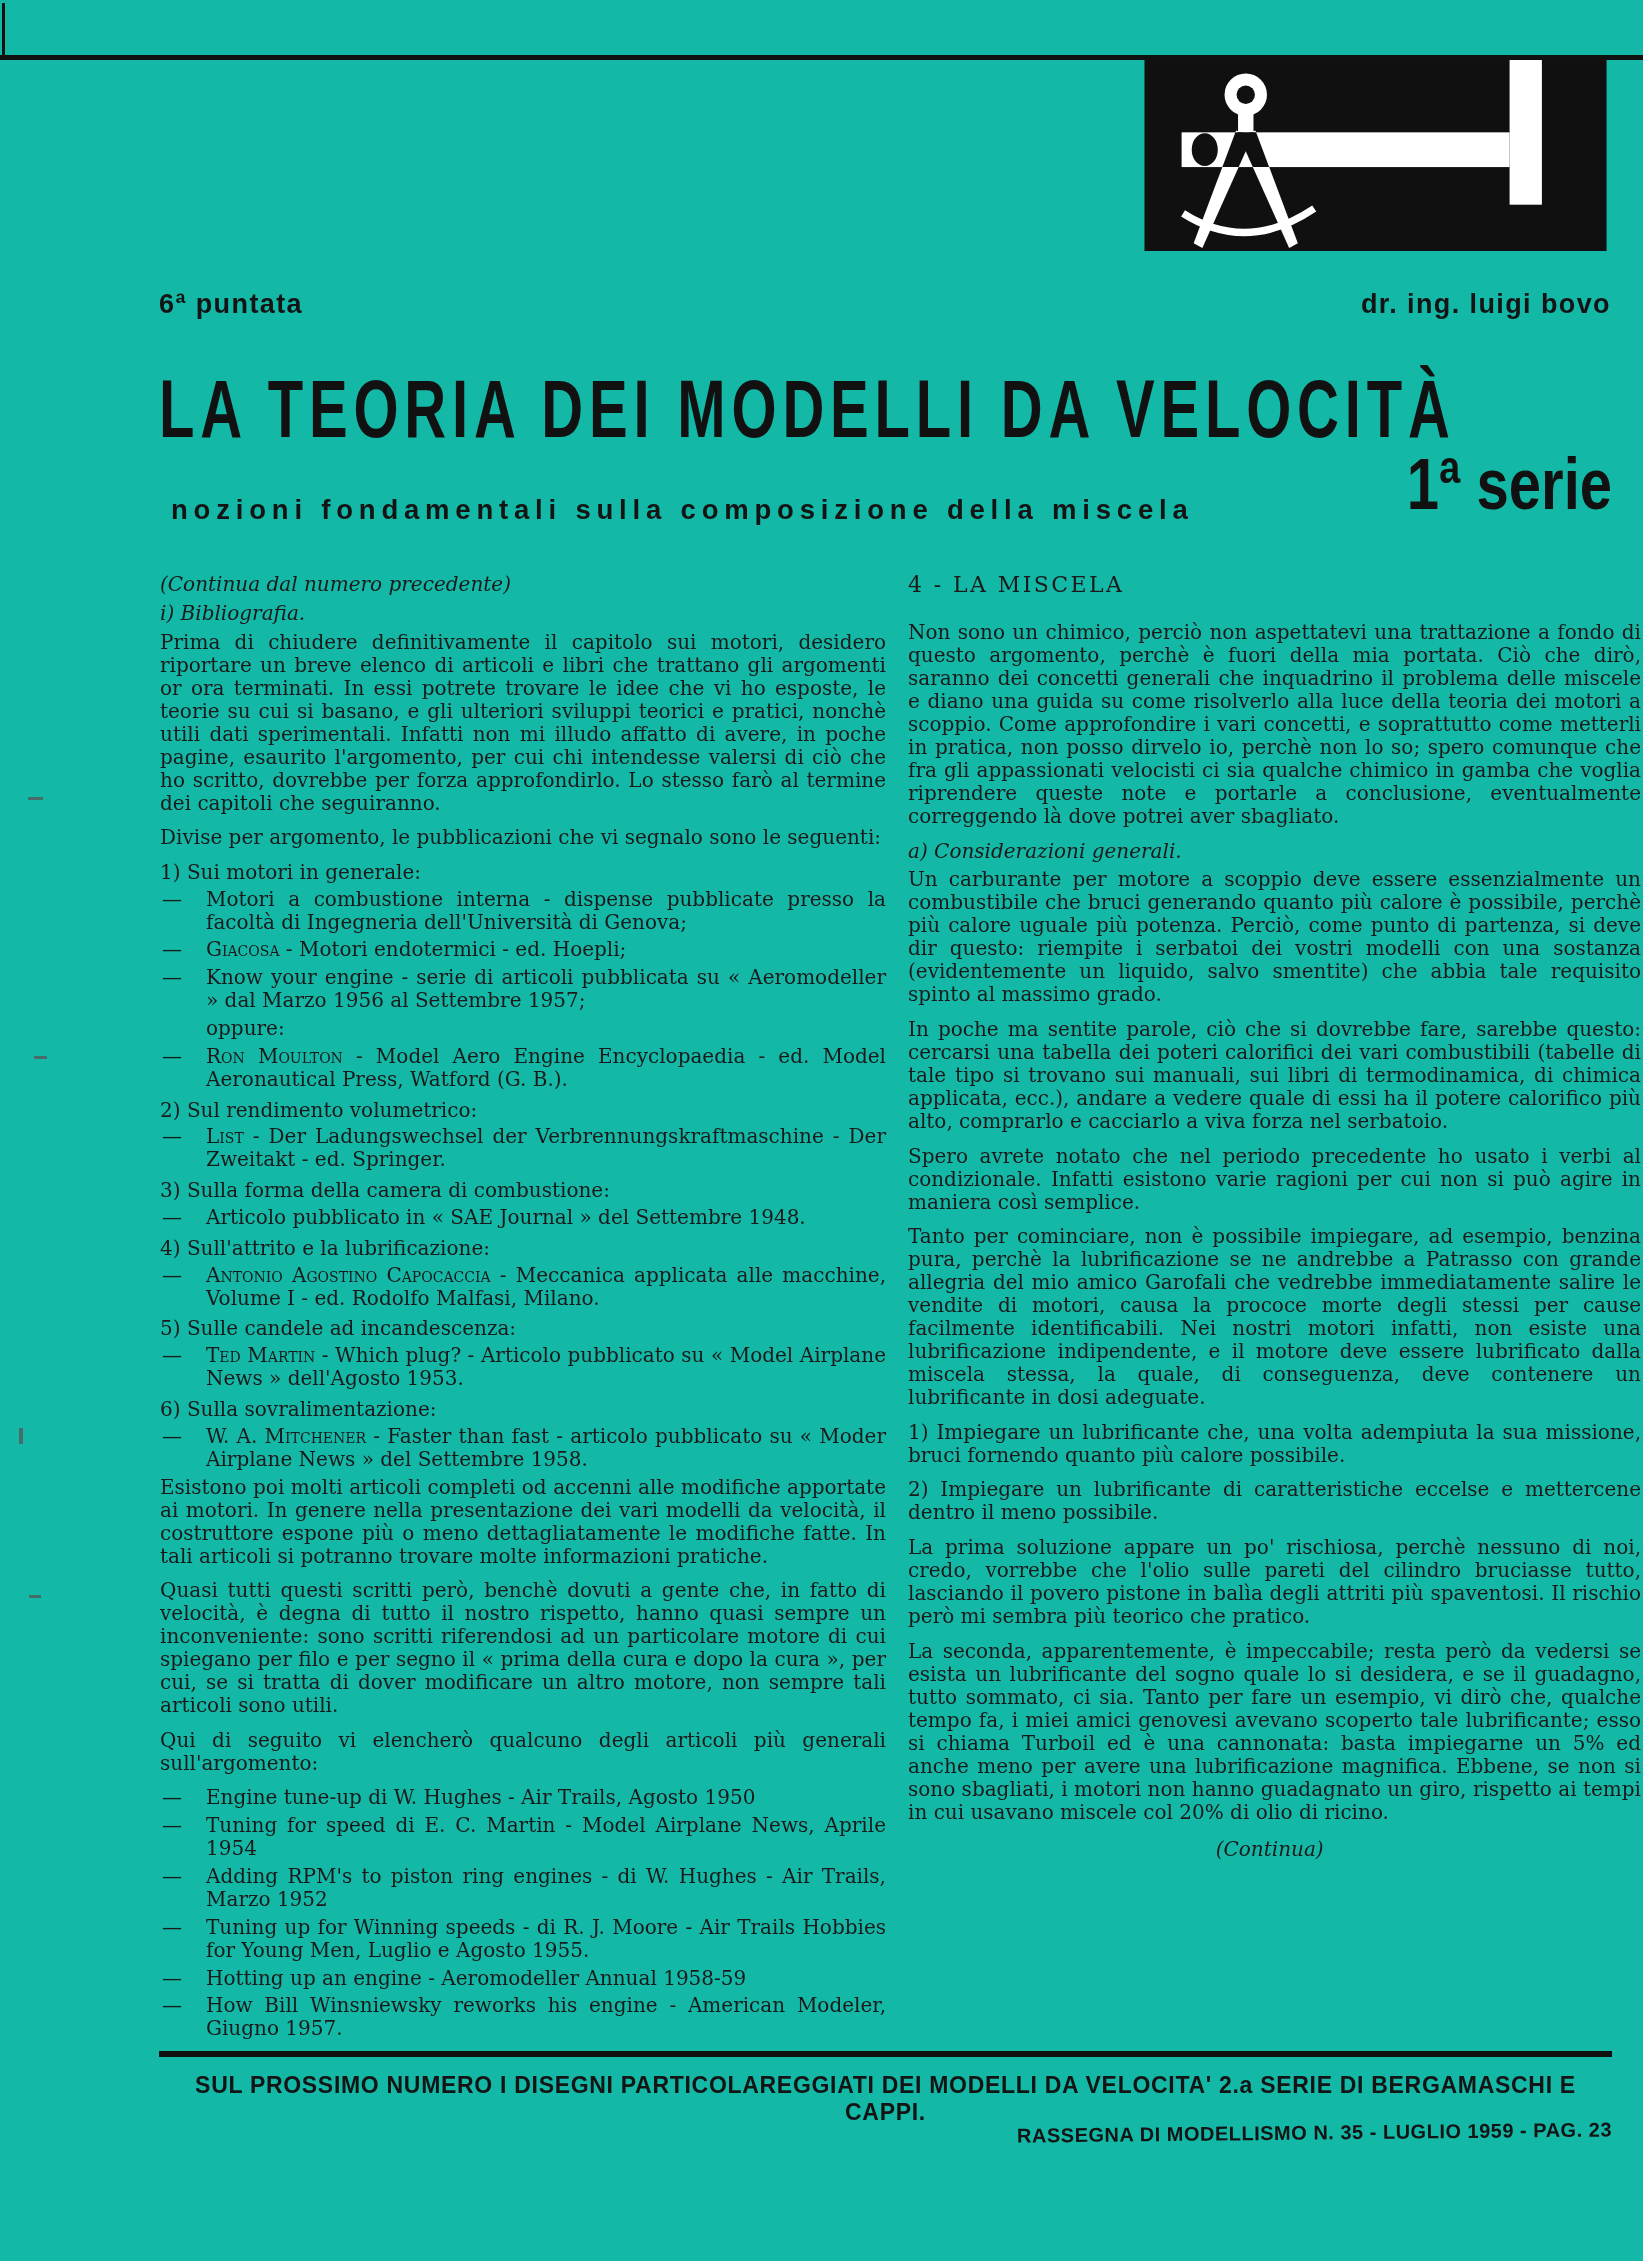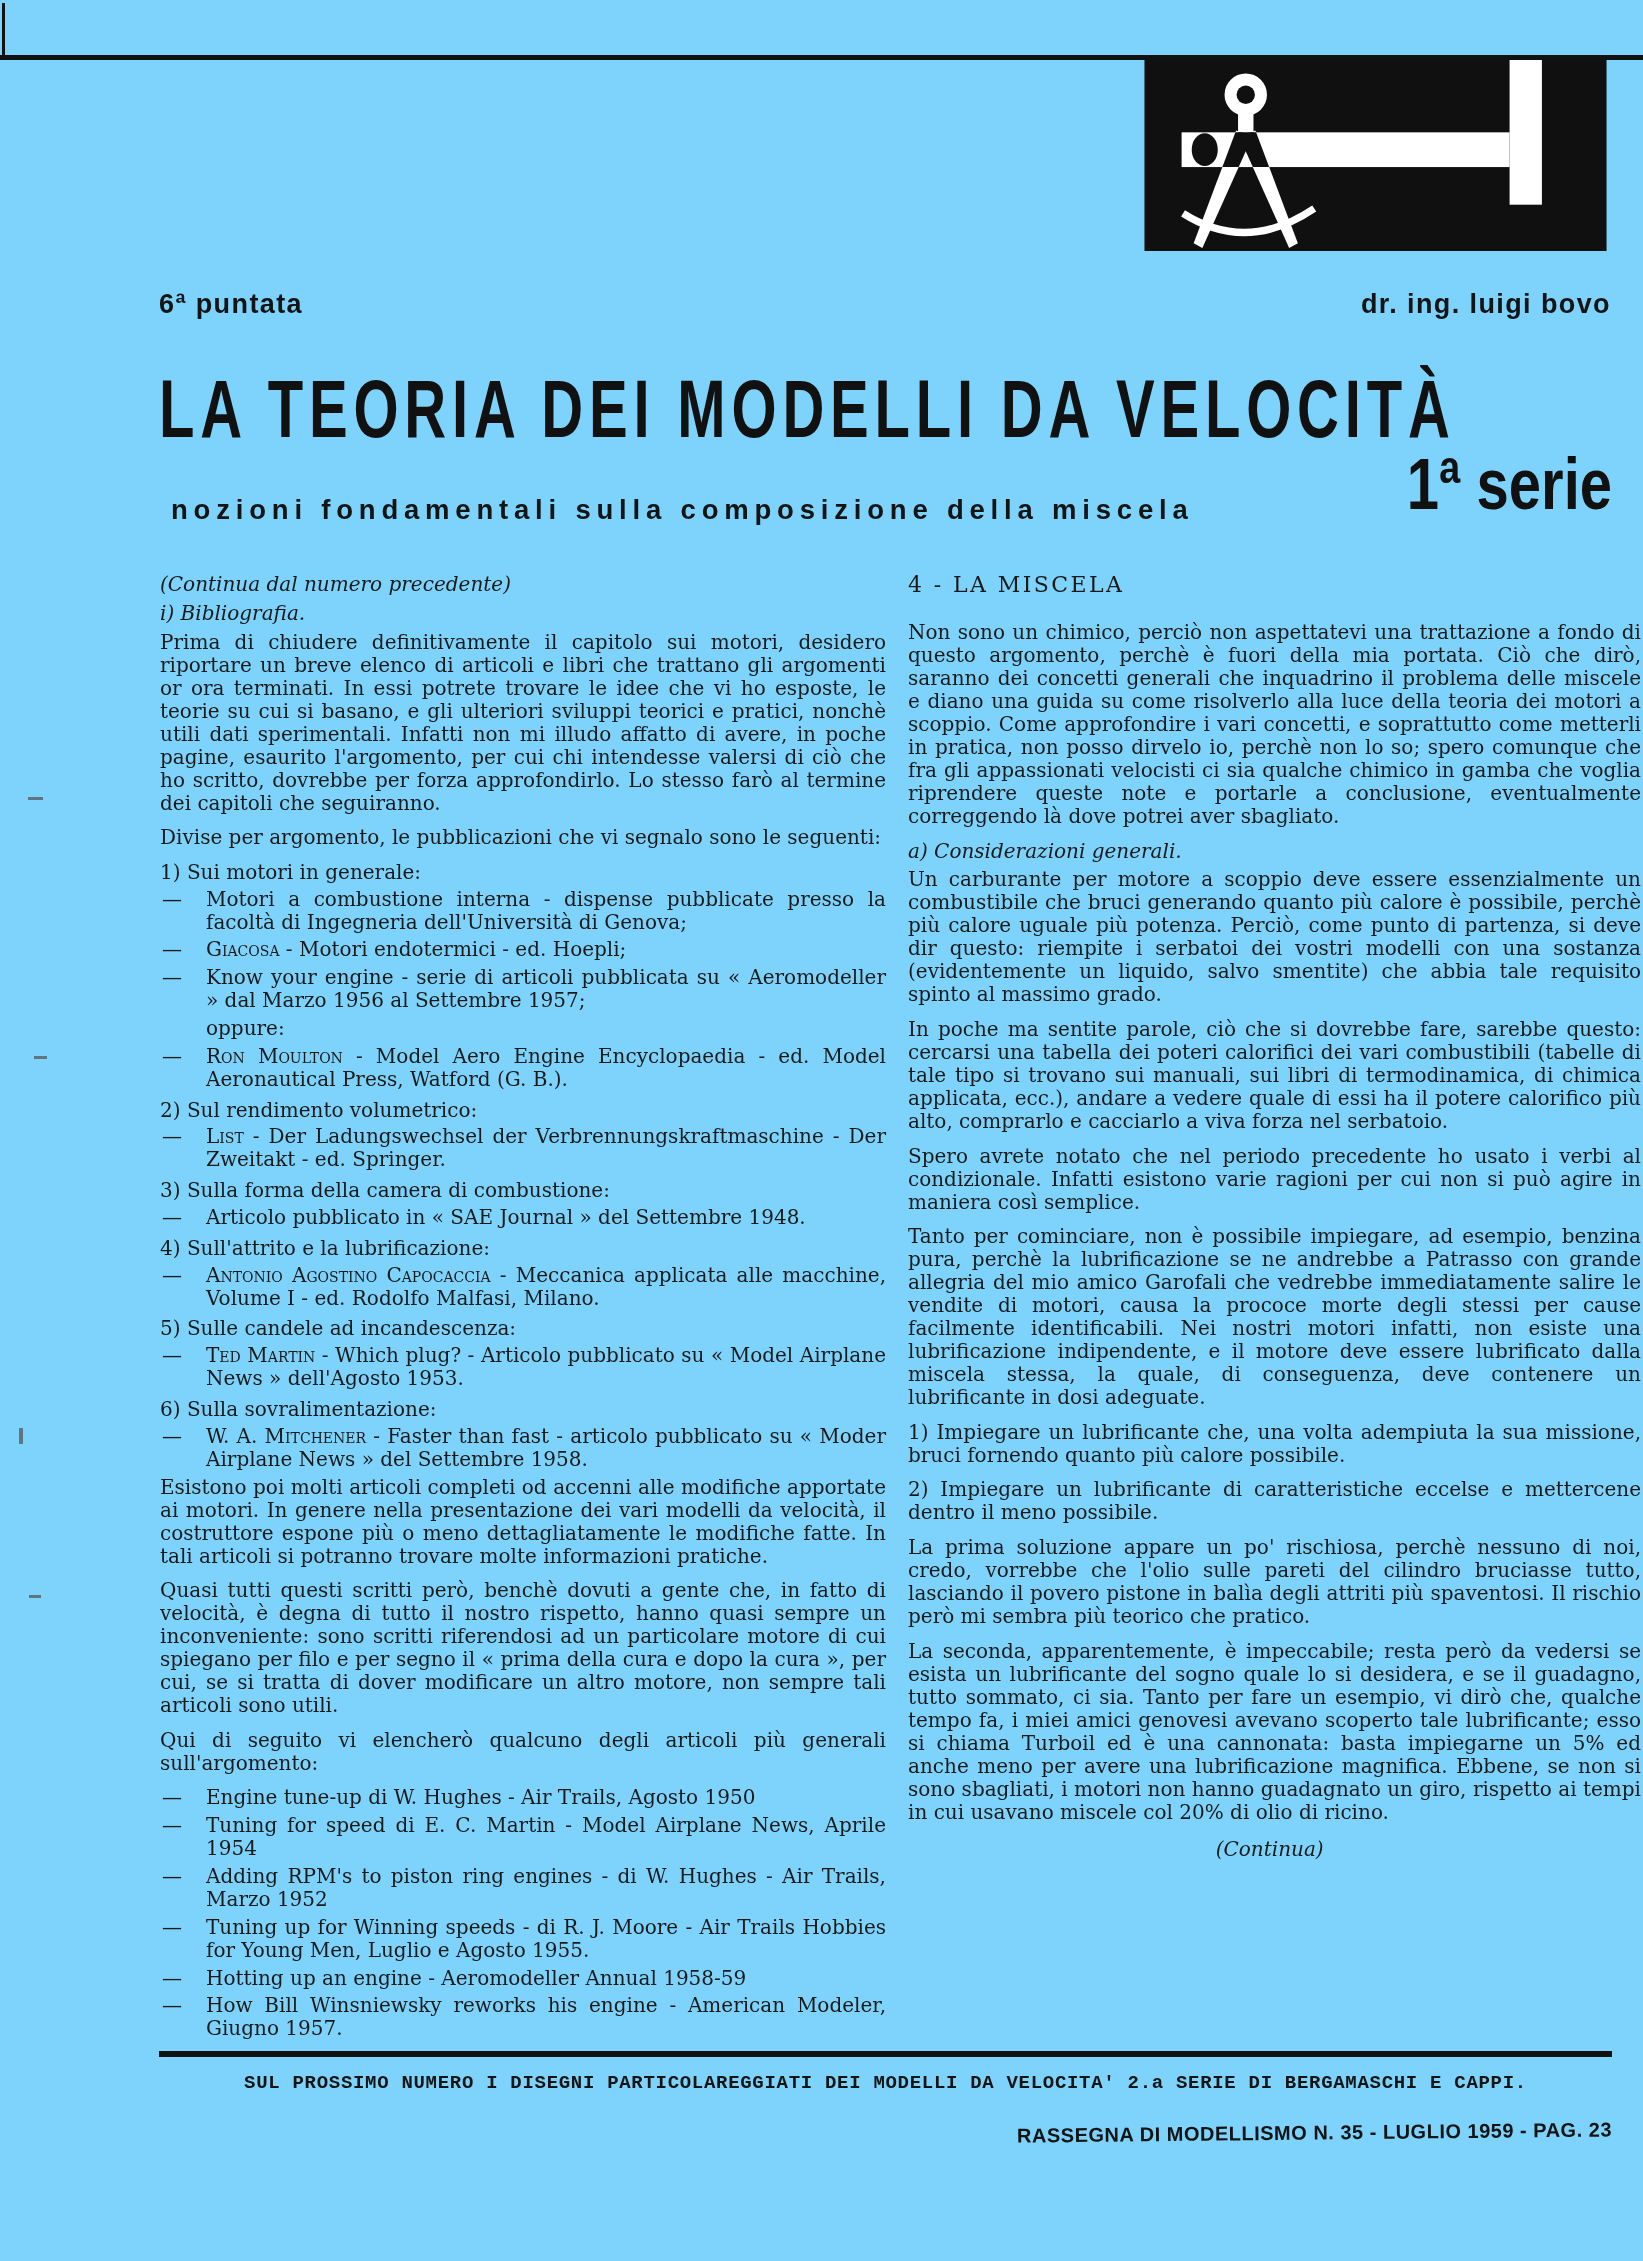--- a/index.html
+++ b/index.html
@@ -1,16 +1,16 @@
 <!DOCTYPE html>
 <html lang="it" style="font-size:7.7px"><head>
 <meta charset="utf-8">
 <style>
   html,body{margin:0;padding:0;background:#888;}
-  .page{position:relative;width:1643px;height:2261px;background:#7dd3fc;overflow:hidden;
+  .page{position:relative;width:1643px;height:2261px;background:#14b8a6;overflow:hidden;
         font-family:"DejaVu Serif","Liberation Serif",serif;color:#1a1a1a;}
   .abs{position:absolute;}
   .top-rule{left:0;top:55px;width:1643px;height:5.3px;background:#111;}
   .left-tick{left:1.9px;top:2.9px;width:3.4px;height:55px;background:#111;}
   .artifact{background:#555;opacity:.75;}
   .logo{left:1144px;top:60px;width:463px;height:191px;}
   .logo svg{display:block;width:100%;height:100%;}
   .header-row{left:159px;top:289px;width:1452px;display:flex;justify-content:space-between;
       font-family:"Liberation Sans","DejaVu Sans",sans-serif;font-weight:bold;font-size:27px;
       letter-spacing:1.4px;color:#141414;}
@@ -31,21 +31,21 @@
   .block.head{margin:7.7px 0 3.9px 0;text-align:left;}
   .block.heading{font-size:22px;letter-spacing:2.4px;margin-bottom:25px;text-align:left;}
   .block.item{position:relative;padding-left:46px;margin-bottom:4.8px;}
   .block.item .dash{position:absolute;left:1.9px;top:0;}
   .block.cont{padding-left:46px;margin-bottom:4.8px;text-align:left;}
   .block.continua{font-style:italic;text-align:center;margin-top:14.5px;padding-right:9.7px;}
   .seg-i{}
   .seg-sc{font-variant:small-caps;}
   .footer-rule{left:159px;top:2051px;width:1453px;height:6.3px;background:#111;}
   .footer-next{left:159px;top:2072px;width:1453px;text-align:center;
-      font-family:Liberation Mono, monospace;font-weight:bold;font-size:19px;
+      font-family:Liberation Sans, sans-serif;font-weight:bold;font-size:23px;
       letter-spacing:0.7px;color:#141414;}
   .footer-journal{left:159px;top:2126px;width:1453px;text-align:right;
       font-family:"Liberation Sans","DejaVu Sans",sans-serif;font-weight:bold;font-size:20px;
       letter-spacing:0.5px;color:#141414;transform:rotate(-0.6deg);}
 </style>
 </head>
 <body>
 
 <div class="page">
 

